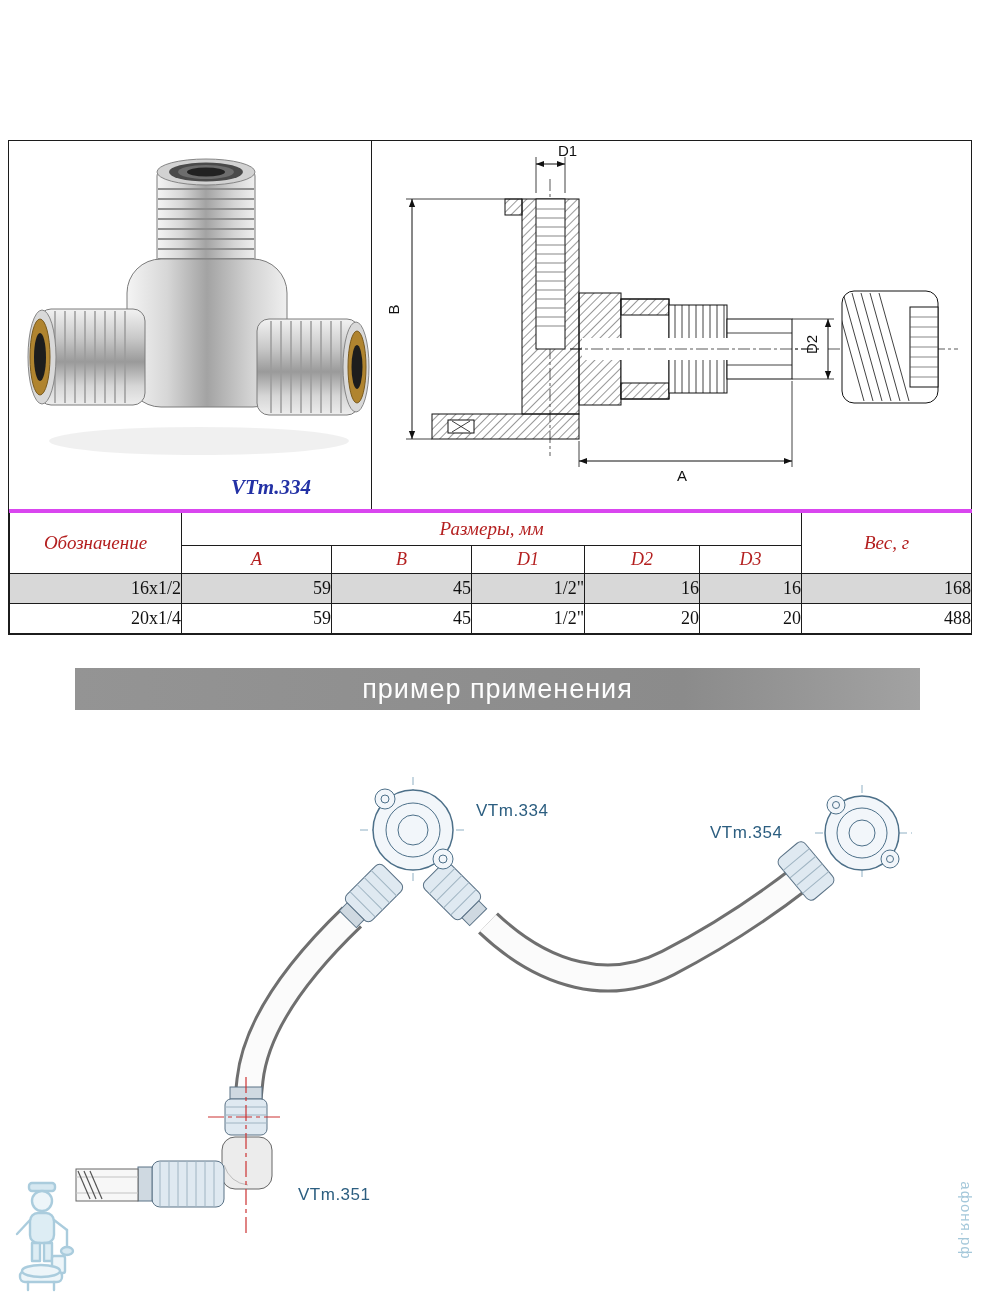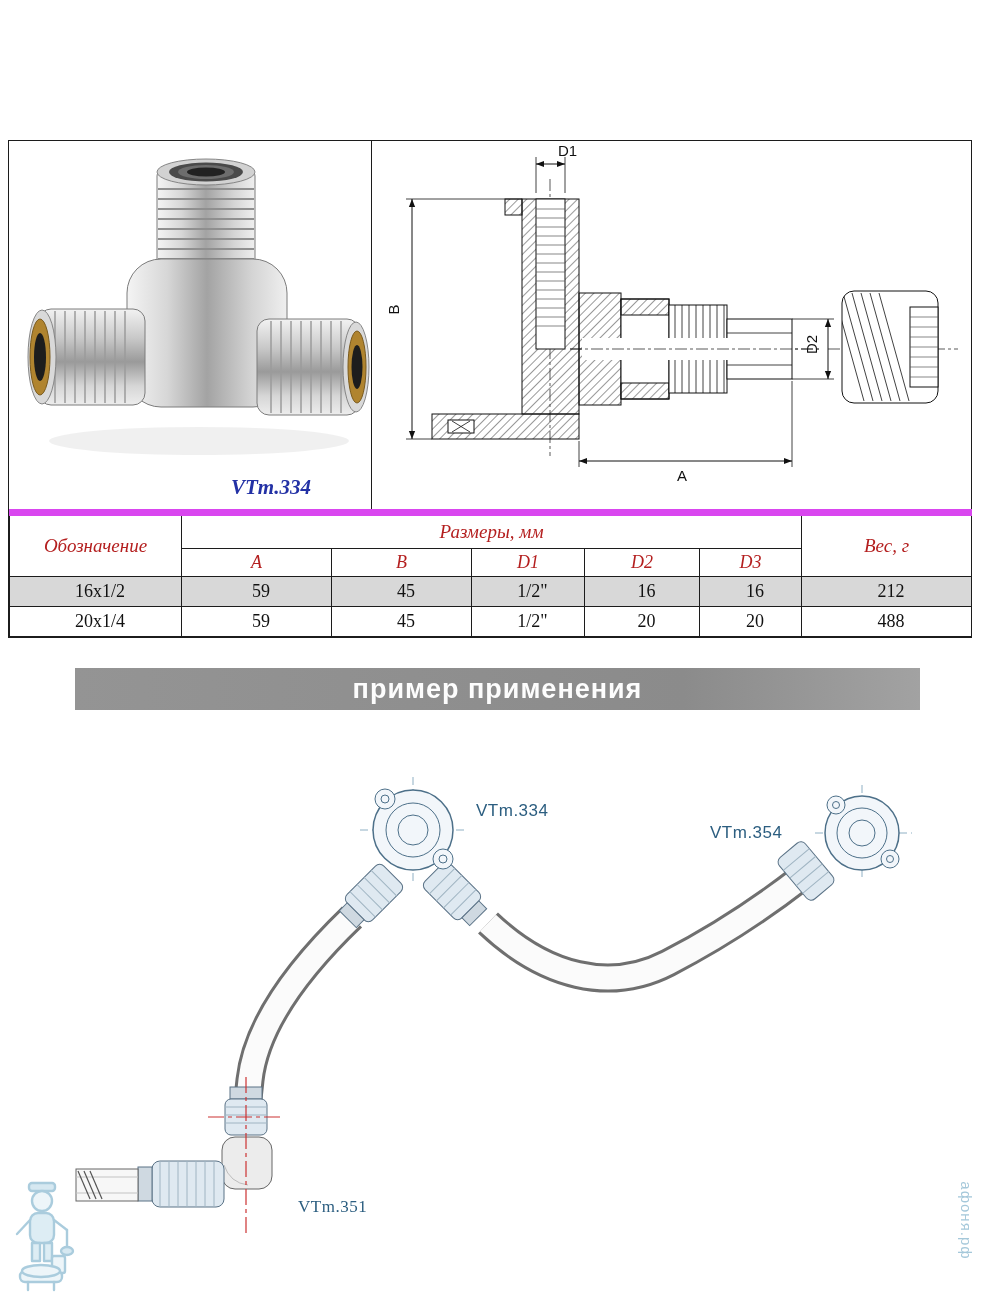--- a/index.html
+++ b/index.html
@@ -12,37 +12,37 @@
   .photo-row{display:flex;height:368px;}
   .photo-cell{width:362px;border-right:1px solid #1c1c1c;position:relative;background:#fff;}
   .drawing-cell{flex:1;position:relative;background:#fff;}
   .caption{
     position:absolute;left:222px;top:334px;
     font-style:italic;font-weight:bold;font-size:21px;color:#2331a5;
   }
   .dim-label{position:absolute;font-family:"Liberation Sans",sans-serif;font-size:15px;color:#111;}
   .dim-rot{transform:rotate(-90deg);transform-origin:center;}
   
-  table.spec{border-collapse:collapse;width:100%;table-layout:fixed;border-top:7px solid #d946ef;}
+  table.spec{border-collapse:collapse;width:100%;table-layout:fixed;border-top:4px solid #d946ef;}
   table.spec td{border:1px solid #1c1c1c;overflow:hidden;}
   tr.hdr td{
     color:#b41f1f;font-style:italic;text-align:center;
     font-size:19px;height:30px;
   }
   tr.hdr2 td{
     color:#b41f1f;font-style:italic;text-align:center;
     font-size:18px;height:25px;
   }
-  tr.data td{font-size:18px;color:#111;height:27px;padding:1px 0 1px 9px;text-align:center;}
+  tr.data td{font-size:18px;color:#111;height:27px;padding:1px 0 1px 9px;text-align:right;}
   tr.shade td{background:#d8d8d8;}
   
   .banner{
     position:absolute;left:75px;top:668px;width:845px;height:42px;
     background:linear-gradient(90deg,#949494 0%,#8b8b8b 72%,#a2a2a2 100%);
-    color:#fdfdfd;font-family:"Liberation Sans",sans-serif;font-weight:bold;
+    color:#fdfdfd;font-family:"Liberation Sans",sans-serif;font-weight:normal;
     font-size:27px;line-height:42px;text-align:center;letter-spacing:1px;
   }
   
   .example{position:absolute;left:0;top:725px;width:981px;height:545px;}
   .example svg{position:absolute;left:0;top:0;}
   .ex-label{
     position:absolute;font-family:"Liberation Sans",sans-serif;
     font-size:17px;color:#2c5e80;letter-spacing:.5px;
   }
   
@@ -264,21 +264,21 @@
         <td>D2</td>
         <td>D3</td>
       </tr>
       <tr class="data shade">
         <td>16x1/2</td>
         <td>59</td>
         <td>45</td>
         <td>1/2"</td>
         <td>16</td>
         <td>16</td>
-        <td>212</td>
+        <td>168</td>
       </tr>
       <tr class="data">
         <td>20x1/4</td>
         <td>59</td>
         <td>45</td>
         <td>1/2"</td>
         <td>20</td>
         <td>20</td>
         <td>488</td>
       </tr>
@@ -370,21 +370,21 @@
       <line x1="78" y1="446" x2="90" y2="474" stroke="#555" stroke-width="1.2"></line>
       <line x1="84" y1="446" x2="96" y2="474" stroke="#555" stroke-width="1.2"></line>
       <line x1="90" y1="446" x2="102" y2="474" stroke="#555" stroke-width="1.2"></line>
 
       <line x1="246" y1="352" x2="246" y2="512" stroke="#c33" stroke-width="1.2" stroke-dasharray="16 4 4 4"></line>
       <line x1="208" y1="392" x2="284" y2="392" stroke="#c33" stroke-width="1.2" stroke-dasharray="16 4 4 4"></line>
     </g>
   </svg>
   <span class="ex-label" style="left:476px;top:76px;">VTm.334</span>
   <span class="ex-label" style="left:710px;top:98px;">VTm.354</span>
-  <span class="ex-label" style="left:298px;top:472px;font-family:Liberation Serif, serif;">VTm.351</span>
+  <span class="ex-label" style="left:298px;top:460px;">VTm.351</span>
 </div>
 
 <div class="wm-logo">
   <svg width="72" height="122" viewBox="0 0 72 122">
     <g fill="none" stroke="#9cc4d8" stroke-width="2.4" stroke-linecap="round" stroke-linejoin="round">
       <rect x="21" y="7" width="26" height="8" rx="3" fill="#cfe4ef"></rect>
       <circle cx="34" cy="25" r="10" fill="#eaf4f9"></circle>
       <rect x="22" y="37" width="24" height="30" rx="8" fill="#d8eaf3"></rect>
       <line x1="22" y1="44" x2="9" y2="58"></line>
       <line x1="46" y1="44" x2="59" y2="54"></line>

